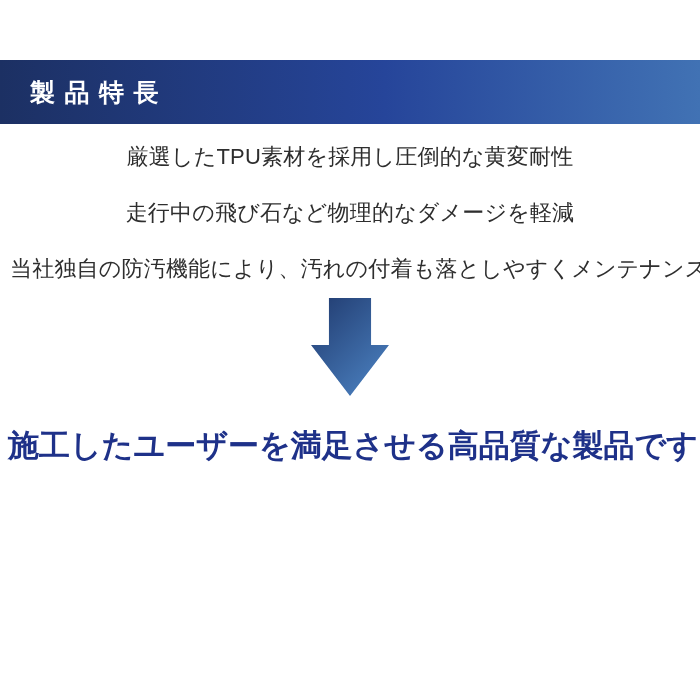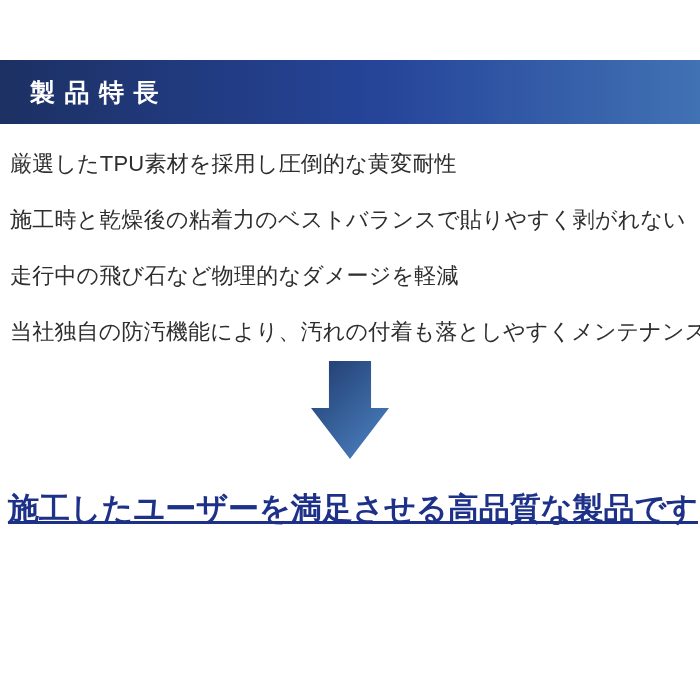--- a/index.html
+++ b/index.html
@@ -26,21 +26,22 @@
     padding-left: 30px;
   }
   .header-title {
     font-family: "Liberation Serif", "DejaVu Serif", serif;
     font-size: 25px;
     font-weight: 600;
     color: #ffffff;
     letter-spacing: 0.38em;
   }
   .features {
-    margin: 27px 10px 0 10px;
+    margin: 20px 10px 0 10px;
+    text-align: center;
   }
   .feature-item {
     font-size: 22px;
     line-height: 25px;
     color: #2e2e2e;
     letter-spacing: 0.2px;
     margin: 0 0 31px 0;
     white-space: nowrap;
   }
   .feature-item:last-child {
@@ -54,35 +55,33 @@
     clip-path: polygon(23% 0, 77% 0, 77% 48%, 100% 48%, 50% 100%, 0 48%, 23% 48%);
   }
   .conclusion {
     margin: 31px 9px 0 8px;
     font-size: 31px;
     line-height: 38px;
     font-weight: bold;
     color: #1e3189;
     white-space: nowrap;
     letter-spacing: 0;
-    text-decoration: underline;
   }
 </style>
 </head>
 <body>
 
 <div class="page">
 
   <div class="header-bar">
     <span class="header-title">製品特長</span>
   </div>
 
   <div class="features">
     <p class="feature-item">厳選したTPU素材を採用し圧倒的な黄変耐性</p>
-    <p class="feature-item">施工時と乾燥後の粘着力のベストバランスで貼りやすく剥がれない</p>
     <p class="feature-item">走行中の飛び石など物理的なダメージを軽減</p>
     <p class="feature-item">当社独自の防汚機能により、汚れの付着も落としやすくメンテナンスが容易</p>
   </div>
 
   <div class="down-arrow"></div>
 
   <p class="conclusion">施工したユーザーを満足させる高品質な製品です</p>
 
 </div>
 

